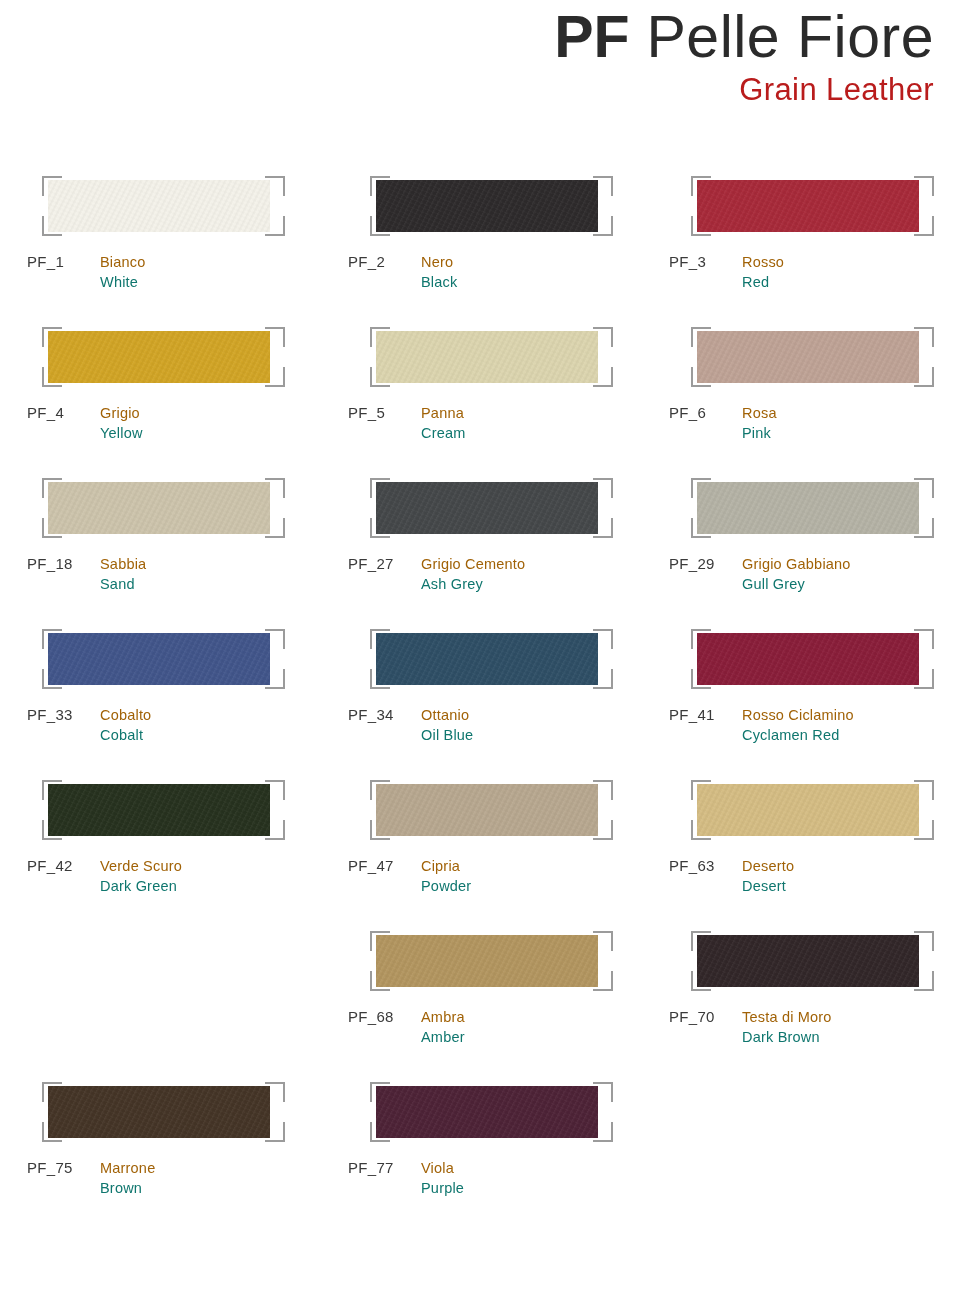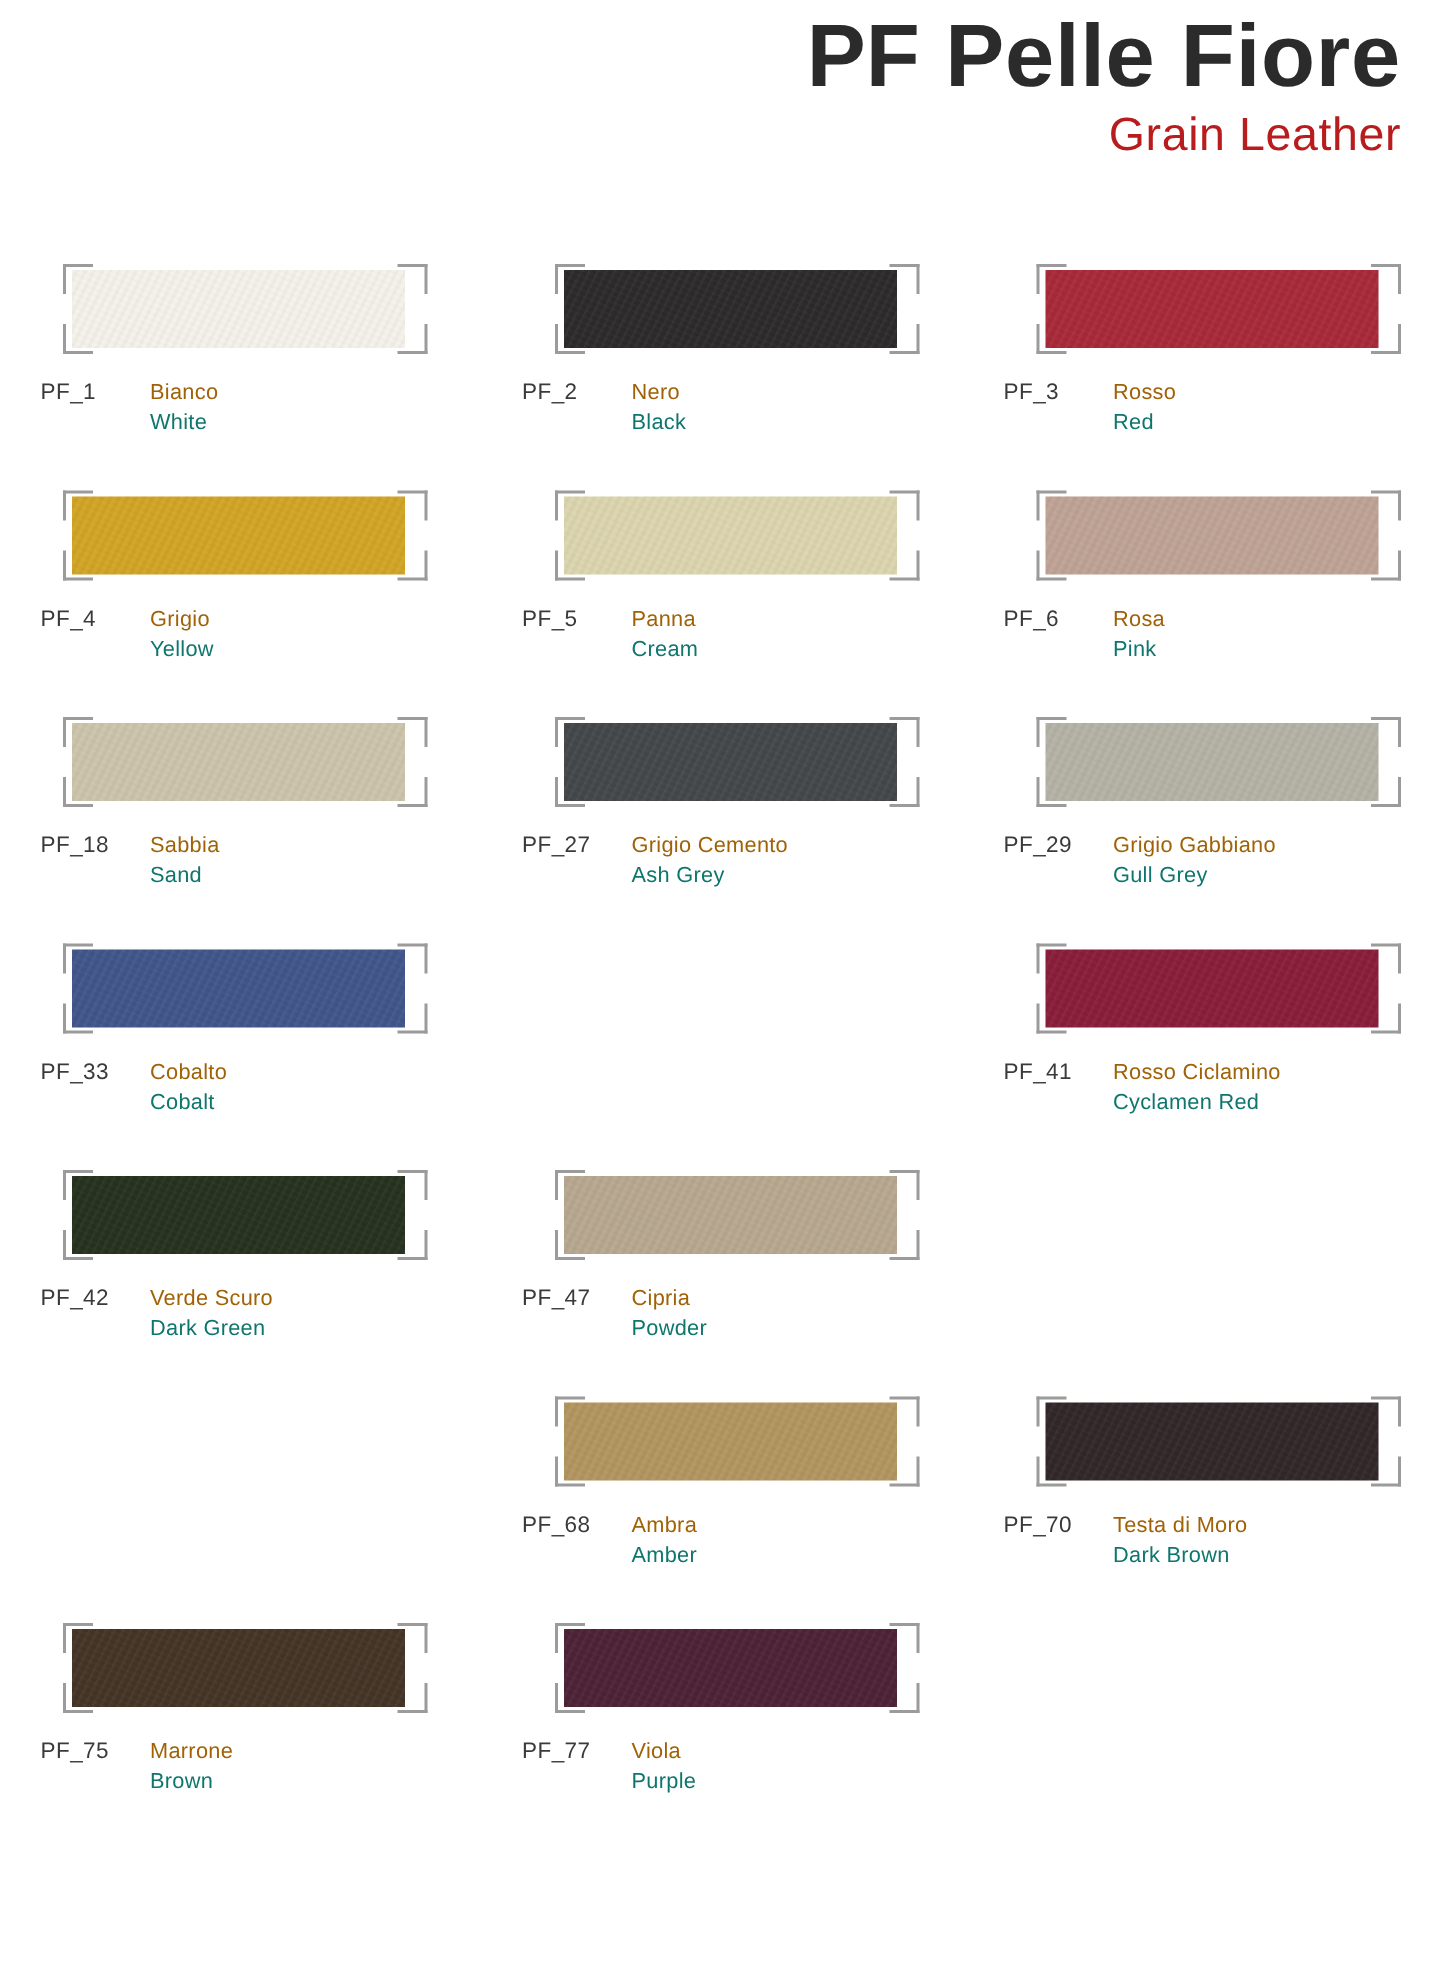--- a/index.html
+++ b/index.html
@@ -30,21 +30,21 @@
     letter-spacing: 0.5px;
     color: #2b2b2b;
     font-weight: 300;
     white-space: nowrap;
   }
   .brand-code {
     font-weight: 700;
     letter-spacing: 0px;
   }
   .brand-name {
-    font-weight: 700;
+    font-weight: 400;
   }
   .subtitle {
     font-size: 31px;
     line-height: 40px;
     color: #b91c1c;
     font-weight: 300;
     letter-spacing: 0.4px;
     margin-top: -4px;
     white-space: nowrap;
   }
@@ -334,20 +334,38 @@
           <div class="bracket br"></div>
         </div>
         <div class="labels">
           <div class="code">PF_33</div>
           <div class="names">
             <div class="name-it">Cobalto</div>
             <div class="name-en">Cobalt</div>
           </div>
         </div>
       </div>
+      <div class="cell c1">
+        <div class="swatch-wrap">
+          <div class="swatch" style="background: rgb(47, 79, 102);">
+            <div class="grain"></div>
+          </div>
+          <div class="bracket tl"></div>
+          <div class="bracket tr"></div>
+          <div class="bracket bl"></div>
+          <div class="bracket br"></div>
+        </div>
+        <div class="labels">
+          <div class="code">PF_34</div>
+          <div class="names">
+            <div class="name-it">Ottanio</div>
+            <div class="name-en">Oil Blue</div>
+          </div>
+        </div>
+      </div>
       <div class="cell c2">
         <div class="swatch-wrap">
           <div class="swatch" style="background: rgb(138, 30, 58);">
             <div class="grain"></div>
           </div>
           <div class="bracket tl"></div>
           <div class="bracket tr"></div>
           <div class="bracket bl"></div>
           <div class="bracket br"></div>
         </div>
@@ -390,20 +408,38 @@
           <div class="bracket br"></div>
         </div>
         <div class="labels">
           <div class="code">PF_47</div>
           <div class="names">
             <div class="name-it">Cipria</div>
             <div class="name-en">Powder</div>
           </div>
         </div>
       </div>
+      <div class="cell c2">
+        <div class="swatch-wrap">
+          <div class="swatch" style="background: rgb(213, 189, 132);">
+            <div class="grain"></div>
+          </div>
+          <div class="bracket tl"></div>
+          <div class="bracket tr"></div>
+          <div class="bracket bl"></div>
+          <div class="bracket br"></div>
+        </div>
+        <div class="labels">
+          <div class="code">PF_63</div>
+          <div class="names">
+            <div class="name-it">Deserto</div>
+            <div class="name-en">Desert</div>
+          </div>
+        </div>
+      </div>
     </div>
     <div class="row">
       <div class="cell c1">
         <div class="swatch-wrap">
           <div class="swatch" style="background: rgb(179, 150, 96);">
             <div class="grain"></div>
           </div>
           <div class="bracket tl"></div>
           <div class="bracket tr"></div>
           <div class="bracket bl"></div>

